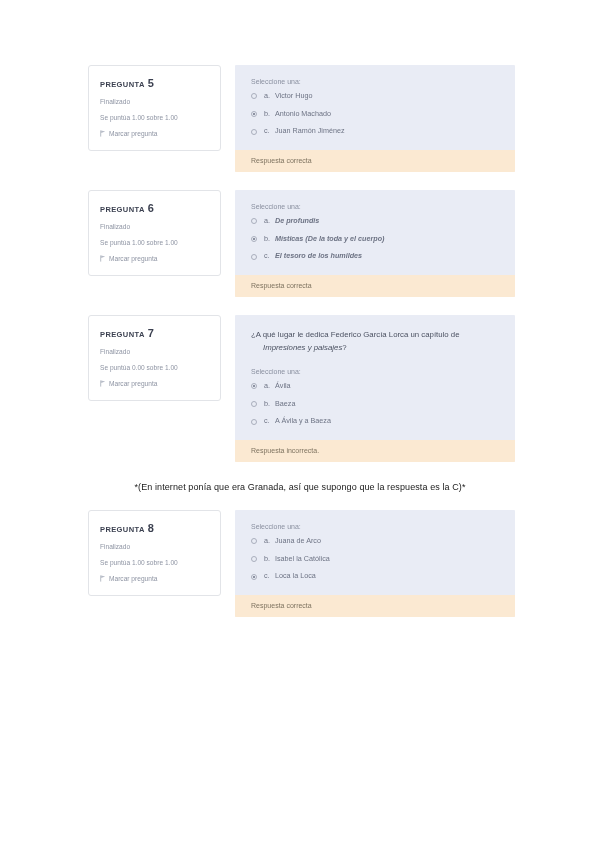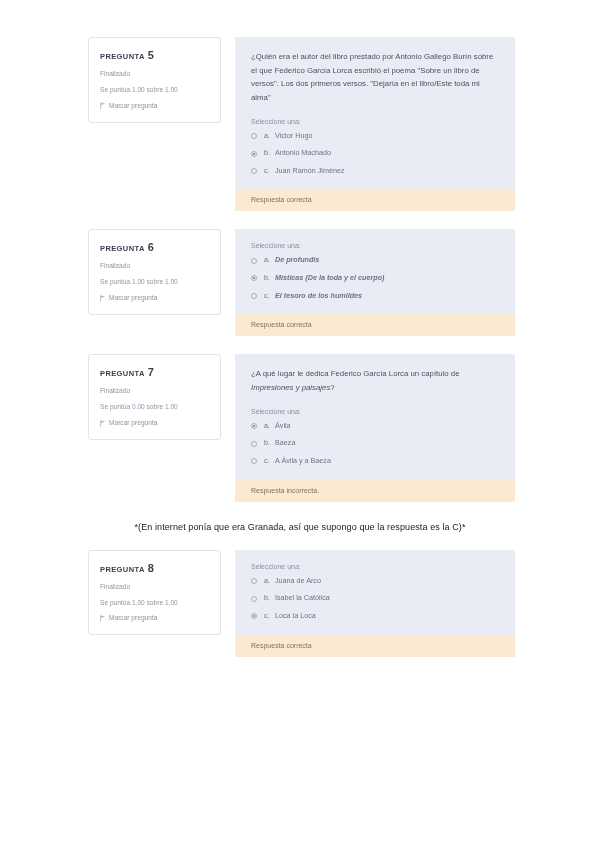--- a/index.html
+++ b/index.html
@@ -11,21 +11,21 @@
     width: 600px;
     height: 848px;
     font-family: "Liberation Sans", sans-serif;
     color: #4d5362;
     overflow: hidden;
   }
   .page {
     position: relative;
     width: 600px;
     height: 848px;
-    padding-top: 37px;
+    padding-top: 65px;
     box-sizing: border-box;
   }
 
   
   .qblock {
     position: relative;
     margin: 0 0 18px 0;
     padding-left: 88px;
     padding-right: 85px;
   }
@@ -93,21 +93,21 @@
   }
   .qpanel-body {
     padding: 13px 16px 14px 16px;
   }
   .qtext {
     font-size: 7.8px;
     line-height: 1.75;
     color: #4b5161;
     margin: 0 0 13px 0;
   }
-  .qtext em { font-style: italic; }
+  .qtext em { font-style: italic; margin-left: 12px; }
   .qselect {
     font-size: 7px;
     color: #8a90a0;
     margin: 0 0 7px 0;
   }
   .qopts {
     margin: 0;
     padding: 0;
     list-style: none;
   }
@@ -181,21 +181,20 @@
                   <path d="M0.7 0.4 L0.7 6.6" stroke="#9aa0ae" stroke-width="0.7" fill="none"></path>
                   <path d="M1.1 0.6 L5.2 1.6 L1.1 2.9 Z" fill="#b6bbc7"></path>
                 </svg>
               </span>
               <span>Marcar pregunta</span>
             </div>
           </div>
           <div class="qgap"></div>
           <div class="qpanel">
             <div class="qpanel-body">
-              <p class="qtext">¿Quién era el autor del libro prestado por Antonio Gallego Burín sobre el que Federico García Lorca escribió el poema "Sobre un libro de versos". Los dos primeros versos. "Dejaría en el libro/Este toda mi alma"</p>
               <div class="qselect">Seleccione una:</div>
               <ul class="qopts">
                 <li class="qopt">
                   <span class="radio"></span>
                   <span class="opt-letter">a.</span>
                   <span class="opt-text">Victor Hugo</span>
                 </li>
                 <li class="qopt">
                   <span class="radio checked"></span>
                   <span class="opt-letter">b.</span>

